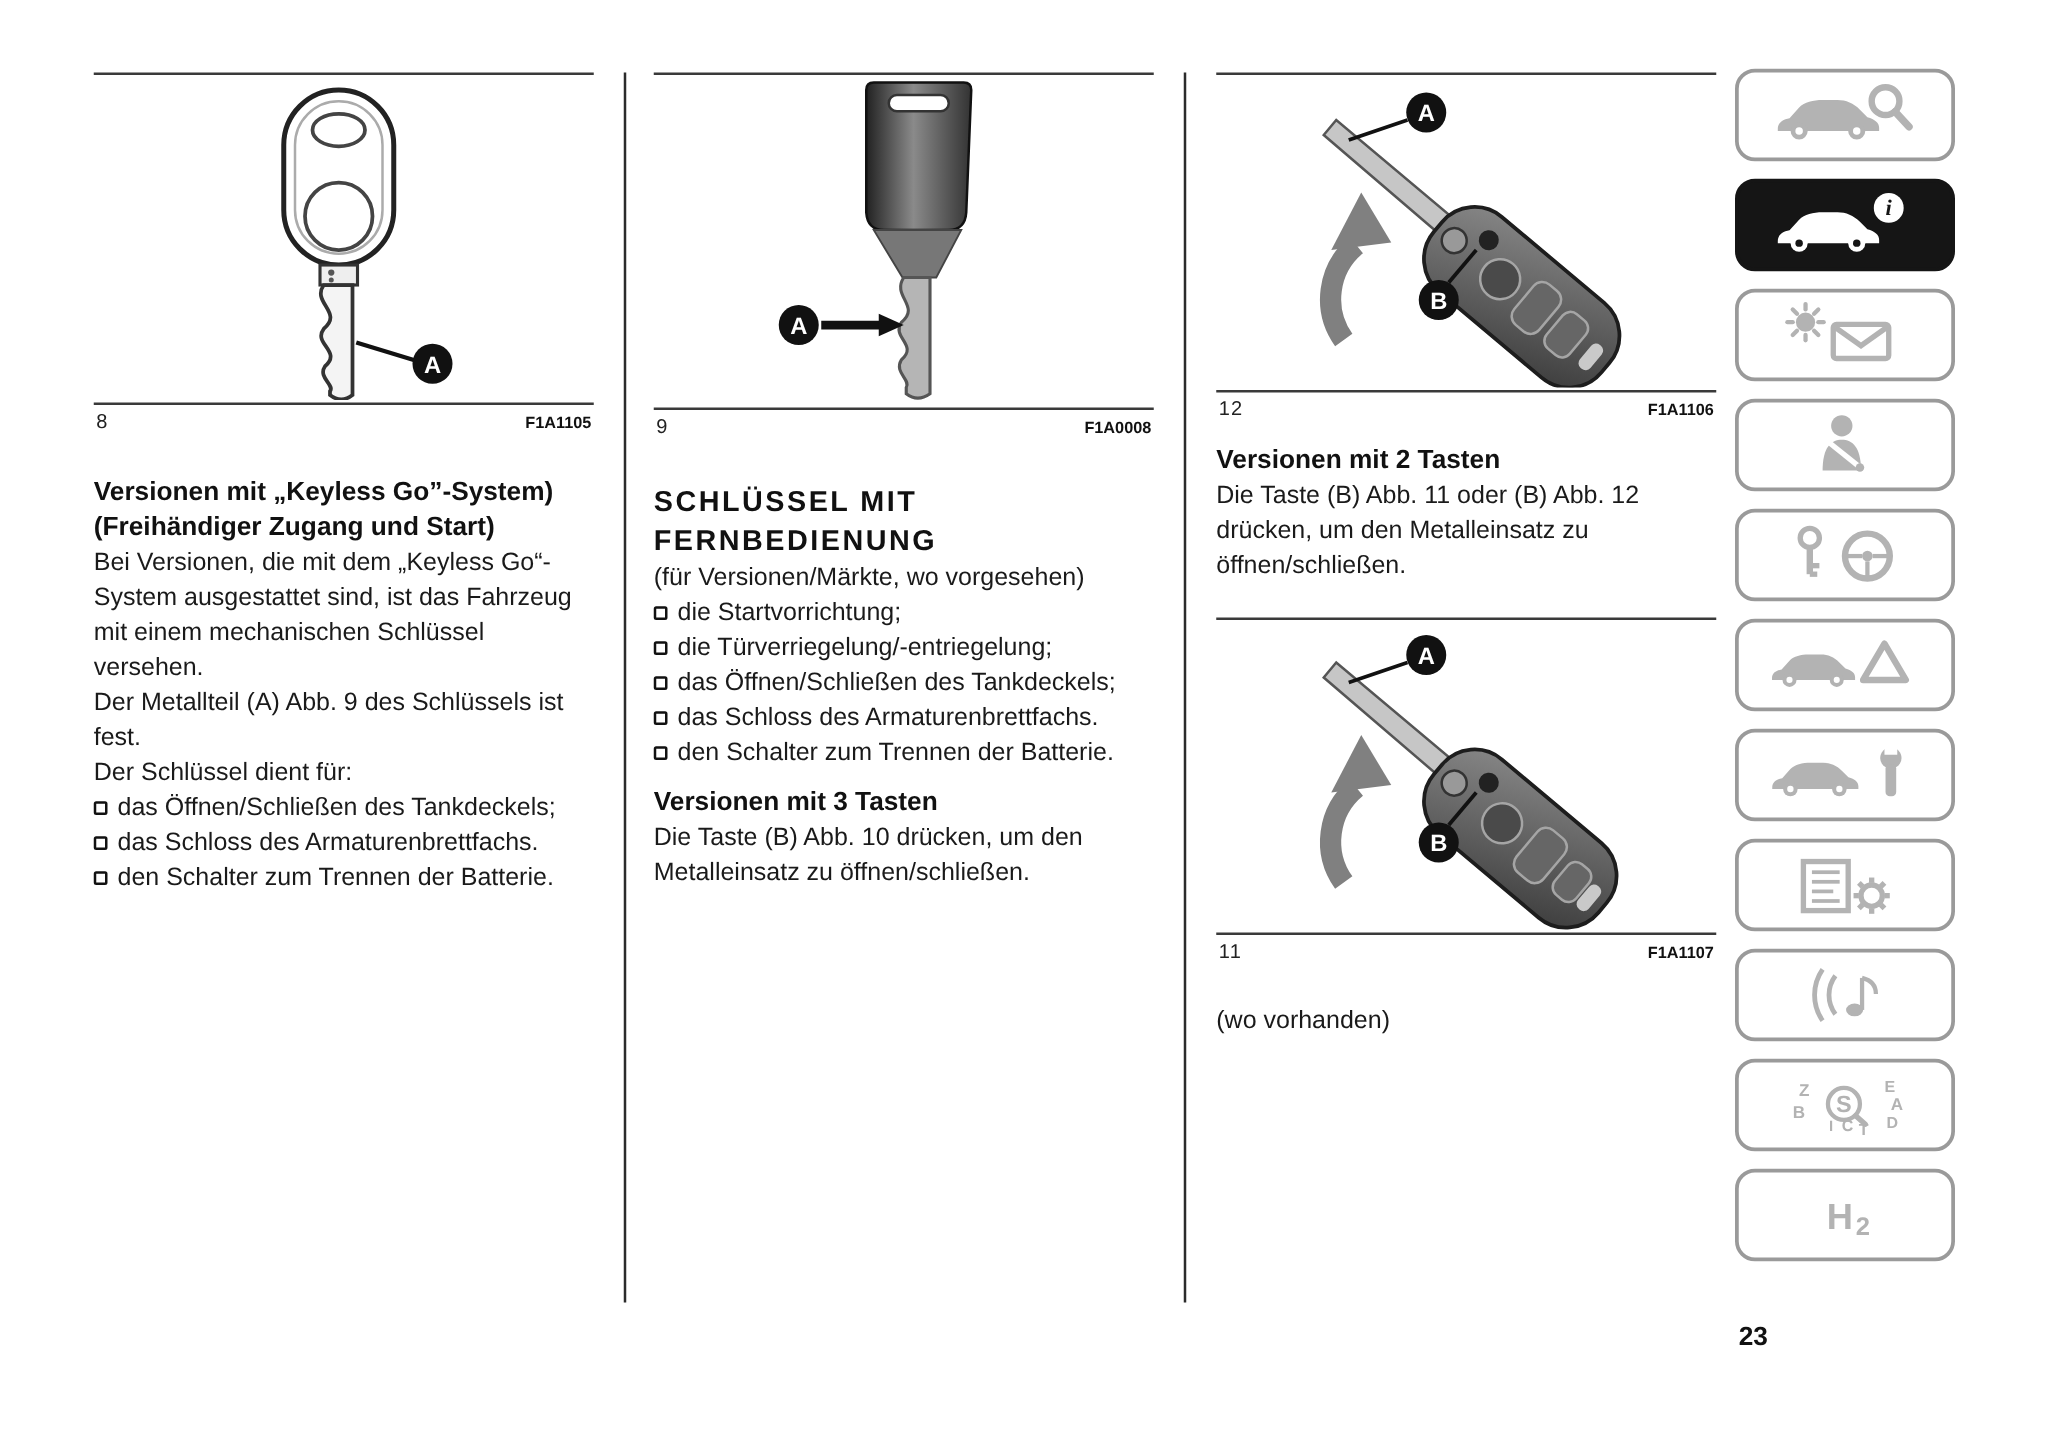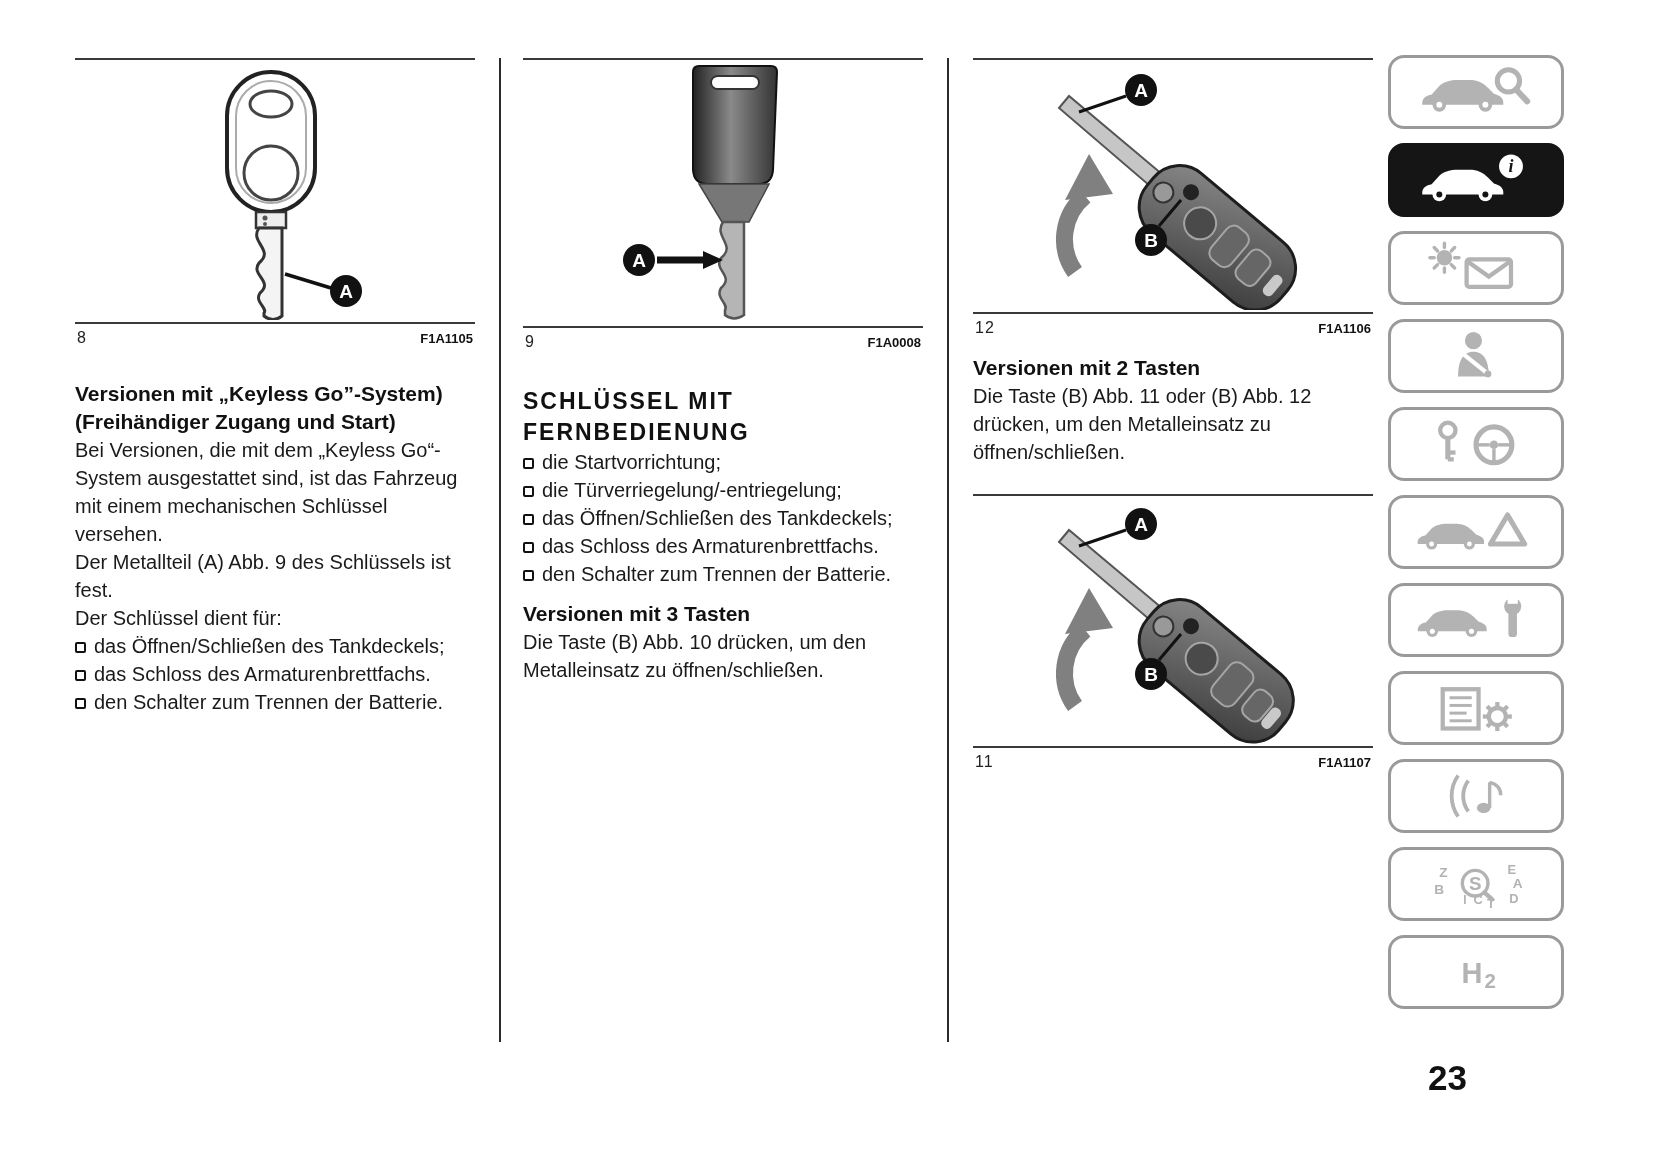--- a/index.html
+++ b/index.html
@@ -17,21 +17,21 @@
   .figimg{position:relative;overflow:hidden}
   .figcap{display:flex;justify-content:space-between;align-items:baseline;padding:5px 2px 0 2px;height:26px}
   .fignum{font-size:16px;letter-spacing:1px;color:#222}
   .figcode{font-size:13px;font-weight:bold;color:#111}
   h2.big{font-size:23px;font-weight:700;letter-spacing:2px;line-height:31px;margin-top:32px;color:#111}
   h3{font-size:21px;font-weight:bold;line-height:28px;color:#111}
   .mt{margin-top:30px}
   p,.bullet{font-size:20px;line-height:28px}
   .sq{display:inline-block;width:11px;height:11px;border:2px solid #111;border-radius:2px;margin-right:8px}
   .subhead{margin-top:12px}
-  .pagenum{position:absolute;left:1428px;top:1058px;font-size:35px;font-weight:bold;color:#111}
+  .pagenum{position:absolute;left:1391px;top:1058px;font-size:21px;font-weight:bold;color:#111}
   .sidebar{position:absolute;left:1388px;top:55px;display:flex;flex-direction:column;gap:14px}
   .sbitem{width:176px;height:74px;border:3px solid #9a9a9a;border-radius:16px;background:#fff;
           display:flex;align-items:center;justify-content:center}
   .sbitem.active{background:#151515;border-color:#151515}
 </style>
 </head>
 <body>
 
 <div class="col" id="col1">
   <div class="figrule"></div>
@@ -93,20 +93,21 @@
       </g>
     </svg>
   </div>
   <div class="figrule"></div>
   <div class="figcap">
     <span class="fignum">9</span>
     <span class="figcode">F1A0008</span>
   </div>
 
   <h2 class="big">SCHLÜSSEL MIT FERNBEDIENUNG</h2>
+  <p>(für Versionen/Märkte, wo vorgesehen)</p>
   <div class="bullet"><span class="sq"></span><span>die Startvorrichtung;</span></div>
   <div class="bullet"><span class="sq"></span><span>die Türverriegelung/-entriegelung;</span></div>
   <div class="bullet"><span class="sq"></span><span>das Öffnen/Schließen des Tankdeckels;</span></div>
   <div class="bullet"><span class="sq"></span><span>das Schloss des Armaturenbrettfachs.</span></div>
   <div class="bullet"><span class="sq"></span><span>den Schalter zum Trennen der Batterie.</span></div>
   <h3 class="subhead">Versionen mit 3 Tasten</h3>
   <p>Die Taste (B) Abb. 10 drücken, um den Metalleinsatz zu öffnen/schließen.</p>
 </div>
 
 <div class="vdiv" style="left:947px"></div>
@@ -186,20 +187,21 @@
         <text x="178" y="185" text-anchor="middle" font-size="19" font-weight="bold" fill="#fff">B</text>
       </g>
     </svg>
   </div>
   <div class="figrule"></div>
   <div class="figcap">
     <span class="fignum">11</span>
     <span class="figcode">F1A1107</span>
   </div>
 
+  <p style="margin-top:28px">(wo vorhanden)</p>
 </div>
 
 <div class="sidebar">
 
   <div class="sbitem">
     <svg viewBox="0 0 150 64" width="128" height="56">
       <g transform="translate(4,8)" fill="#b3b3b3">
         <path d="M8,37 C8,31 13,28 19,27 L28,17 C33,12 41,10 50,10 L64,10 C72,10 79,13 85,19 L92,26 C99,28 103,31 103,36 L103,39 L8,39 Z"></path>
         <circle cx="28" cy="39" r="8"></circle>
           <circle cx="28" cy="39" r="3.5" fill="#fff"></circle>

